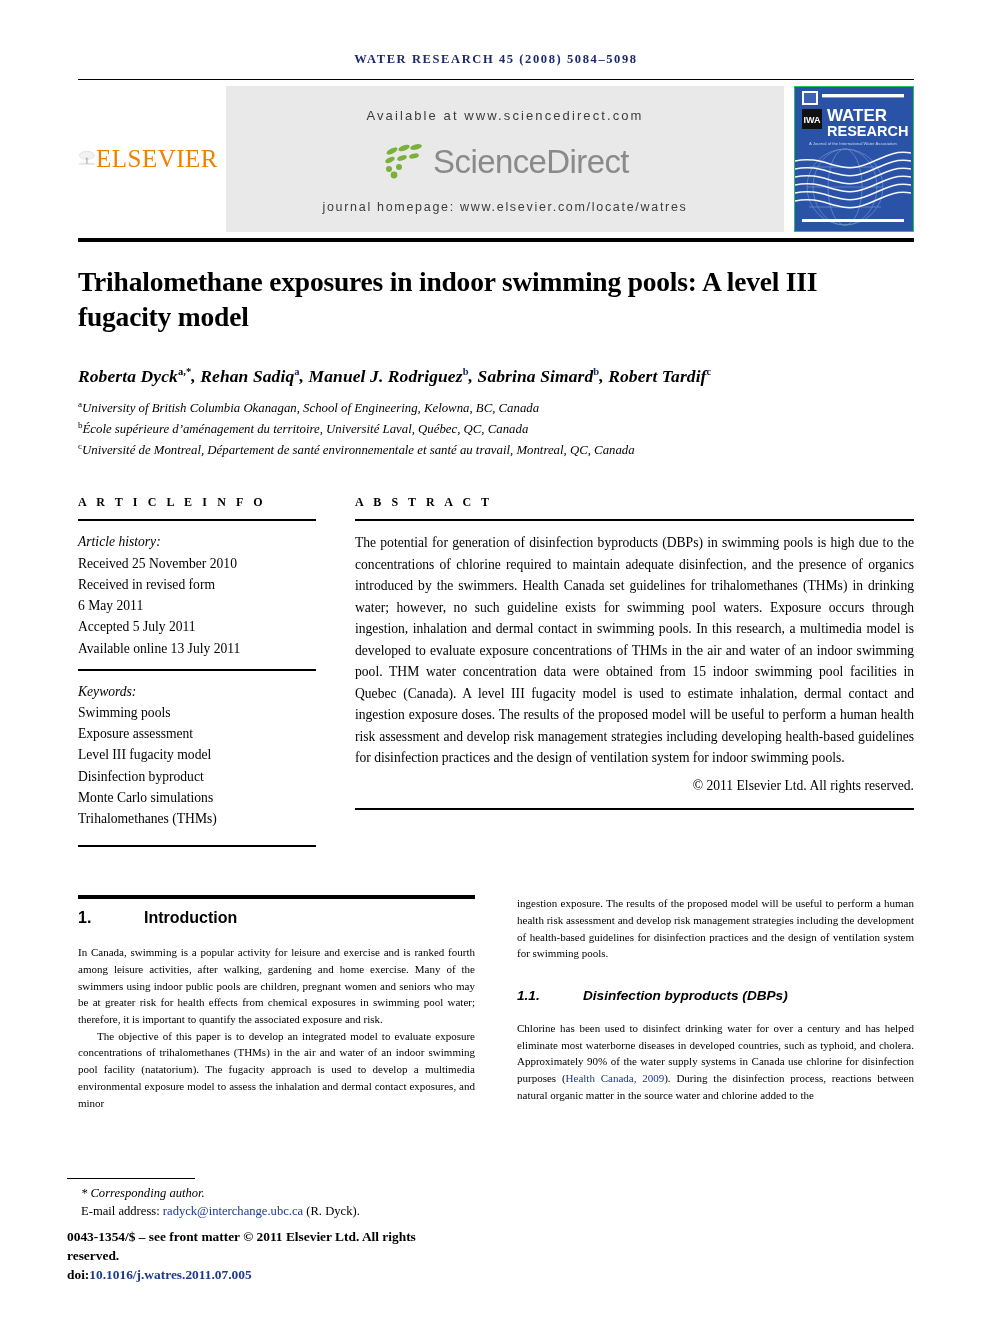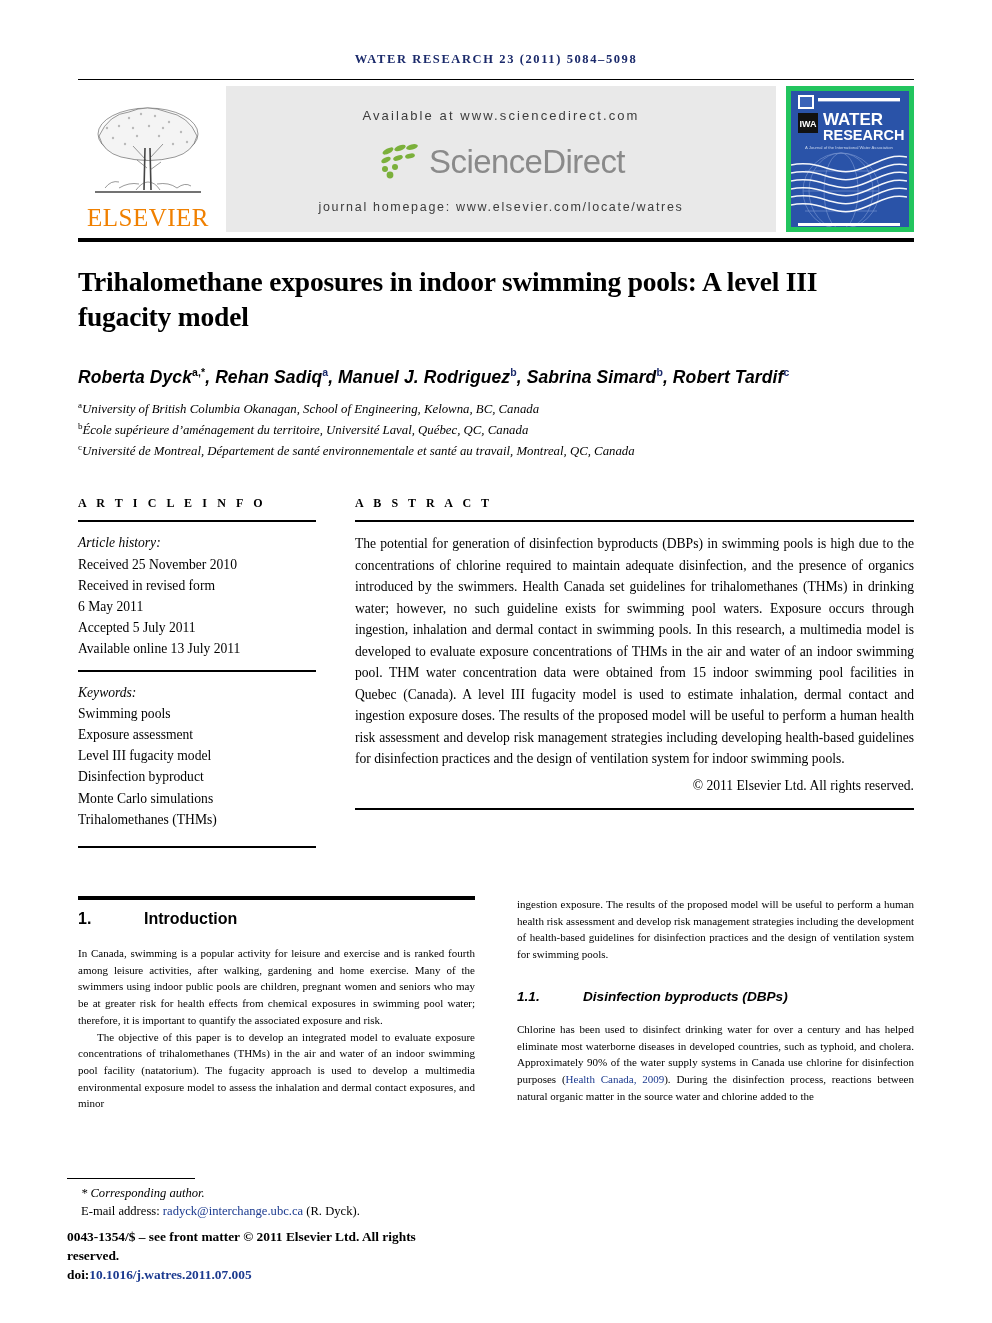--- a/index.html
+++ b/index.html
@@ -44,21 +44,21 @@
   .banner {
     display: flex;
     align-items: stretch;
     height: 146px;
     margin-top: 6px;
   }
   .banner-left {
     width: 140px;
     flex: 0 0 140px;
     display: flex;
-    flex-direction: column;
+    flex-direction: row;
     align-items: center;
     justify-content: flex-end;
     padding-bottom: 2px;
   }
   .elsevier-tree {
     width: 118px;
     height: 104px;
     display: block;
   }
   .elsevier-word {
@@ -98,21 +98,21 @@
   }
   .homepage-line {
     font-family: "Liberation Sans", sans-serif;
     font-size: 12.5px;
     letter-spacing: 1.7px;
     color: #3c3c3c;
   }
   .banner-right {
     width: 118px;
     flex: 0 0 118px;
-    border: 5px solid #22c55e;
+    border: 1px solid #22c55e;
     background: #2a53a8;
     position: relative;
     overflow: hidden;
   }
 
   .rule-thick {
     border-top: 4px solid #000;
     margin-top: 6px;
   }
 
@@ -121,21 +121,21 @@
     font-family: "Liberation Serif", serif;
     font-weight: bold;
     font-size: 27.5px;
     line-height: 1.28;
     letter-spacing: -0.2px;
     margin-top: 22px;
   }
 
   
   .authors {
-    font-family: Liberation Sans, sans-serif;
+    font-family: Liberation Serif, serif;
     font-style: italic;
     font-weight: bold;
     font-size: 17.5px;
     margin-top: 32px;
     letter-spacing: 0.1px;
   }
   .authors sup { font-size: 10.5px; color: #1b2a6b; font-style: normal; font-weight: bold; }
   .authors sup.star { color: #000; }
 
   .affils {
@@ -264,21 +264,21 @@
     font-size: 13.4px;
     font-weight: bold;
     line-height: 1.45;
   }
 </style>
 </head>
 <body>
 
 <div class="page">
 
-  <div class="running-head">WATER RESEARCH 23 (2011) 5084–5098</div>
+  <div class="running-head">WATER RESEARCH 45 (2008) 5084–5098</div>
   <div class="rule-thin-top"></div>
 
   <div class="banner">
 
     <div class="banner-left">
       <svg class="elsevier-tree" viewBox="0 0 118 104">
         <g stroke="#555" stroke-width="0.6" fill="none">
           <ellipse cx="59" cy="34" rx="50" ry="26" fill="#fbfbfb"></ellipse>
           <path d="M10 36 Q20 14 40 12 Q58 4 78 12 Q100 16 108 36 Q104 52 86 57 Q60 64 32 57 Q14 52 10 36Z" fill="#f4f4f4"></path>
           <path d="M55 90 L56 48 M62 90 L61 48" stroke="#444" stroke-width="1.6"></path>

